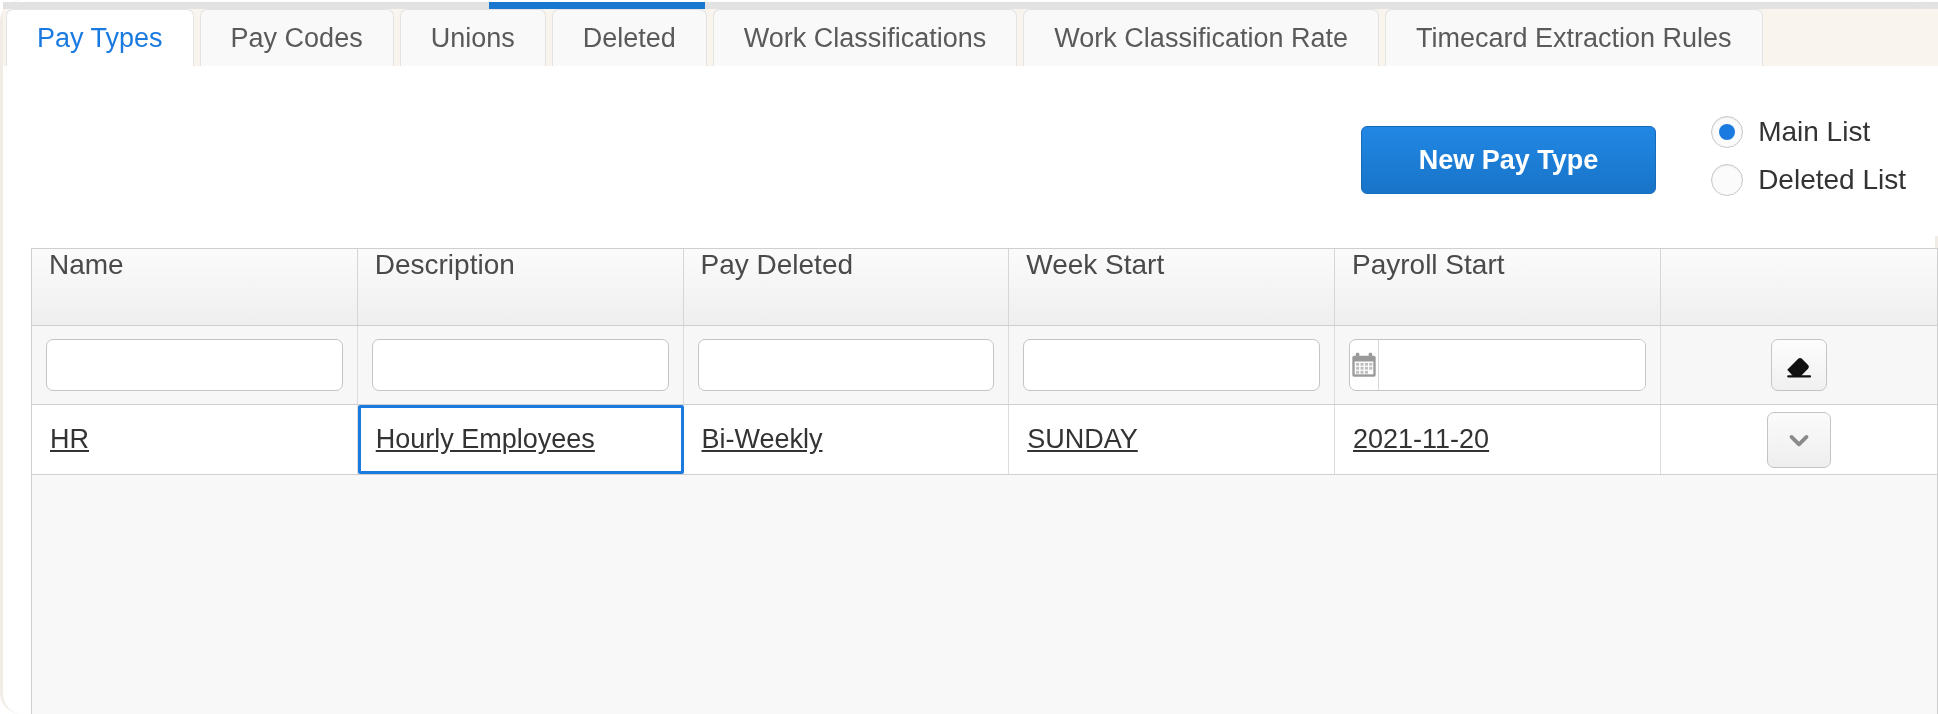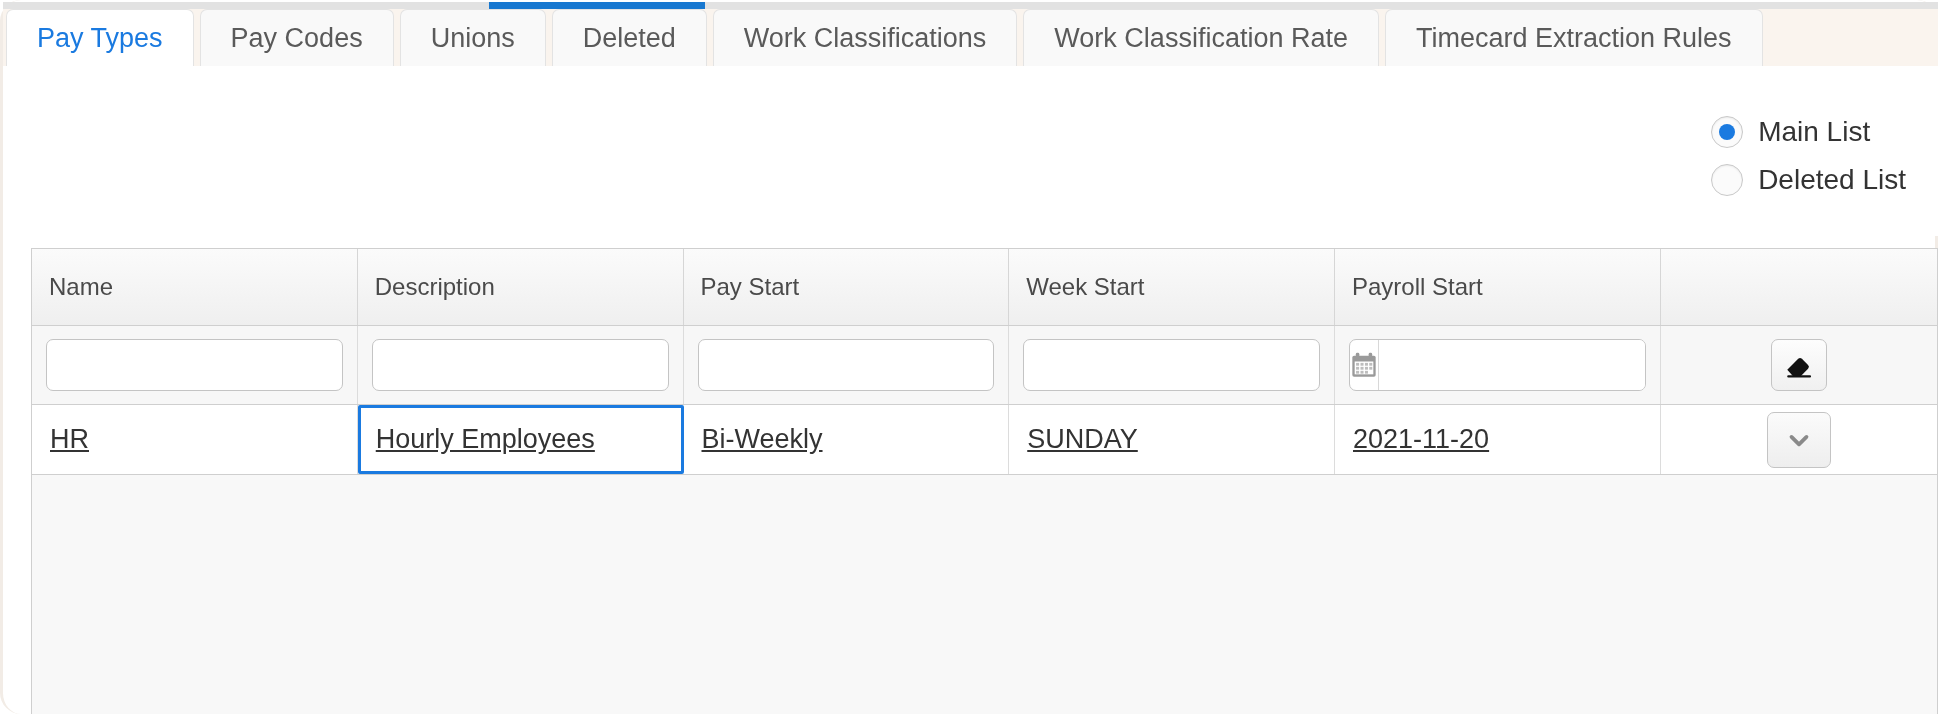--- a/index.html
+++ b/index.html
@@ -136,24 +136,24 @@
   }
   .grid-row { display: flex; width: 100%; }
 
   .grid-head {
     height: 77px;
     background: linear-gradient(180deg,#fbfbfb 0%,#efefef 100%);
     border-bottom: 1px solid #cfcfcf;
   }
   .th {
     display: flex;
-    align-items: center;
+    align-items: flex-start;
     padding: 0 17px;
     border-right: 1px solid #d6d6d6;
-    font-size: 24px;
+    font-size: 28px;
     color: #4a4a4a;
     overflow: hidden;
     white-space: nowrap;
     cursor: pointer;
   }
   .th:last-child { border-right: none; }
 
   .grid-filter {
     height: 79px;
     background: #f7f7f7;
@@ -293,20 +293,23 @@
     </div>
     <div class="tab">
       <span>Work Classification Rate</span>
     </div>
     <div class="tab">
       <span>Timecard Extraction Rules</span>
     </div>
   </div>
 
   <div class="toolbar">
+    <div class="new-button">
+      <span>New Pay Type</span>
+    </div>
     <div class="radio-group">
       <div class="radio-row">
         <span class="radio checked"></span>
         <span class="radio-label">Main List</span>
       </div>
       <div class="radio-row">
         <span class="radio"></span>
         <span class="radio-label">Deleted List</span>
       </div>
     </div>
@@ -315,21 +318,21 @@
   <div class="grid">
 
     <div class="grid-row grid-head">
       <div class="th c0">
         <span>Name</span>
       </div>
       <div class="th c1">
         <span>Description</span>
       </div>
       <div class="th c2">
-        <span>Pay Start</span>
+        <span>Pay Deleted</span>
       </div>
       <div class="th c3">
         <span>Week Start</span>
       </div>
       <div class="th c4">
         <span>Payroll Start</span>
       </div>
       <div class="th c5">
         <span></span>
       </div>

